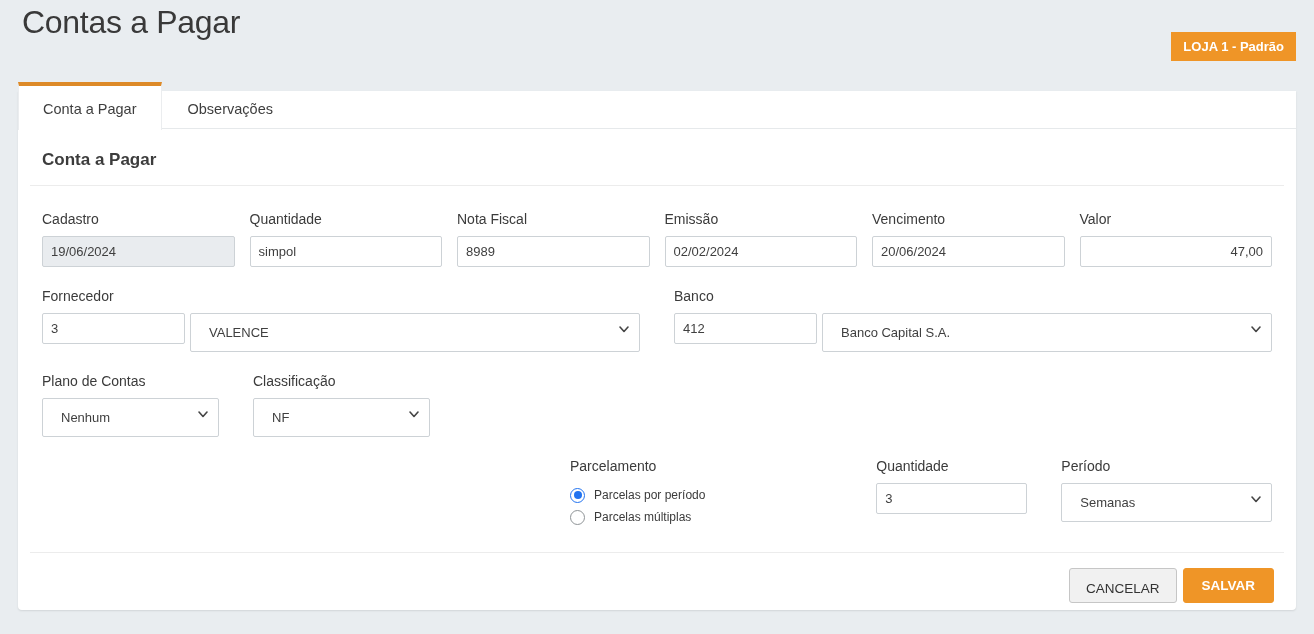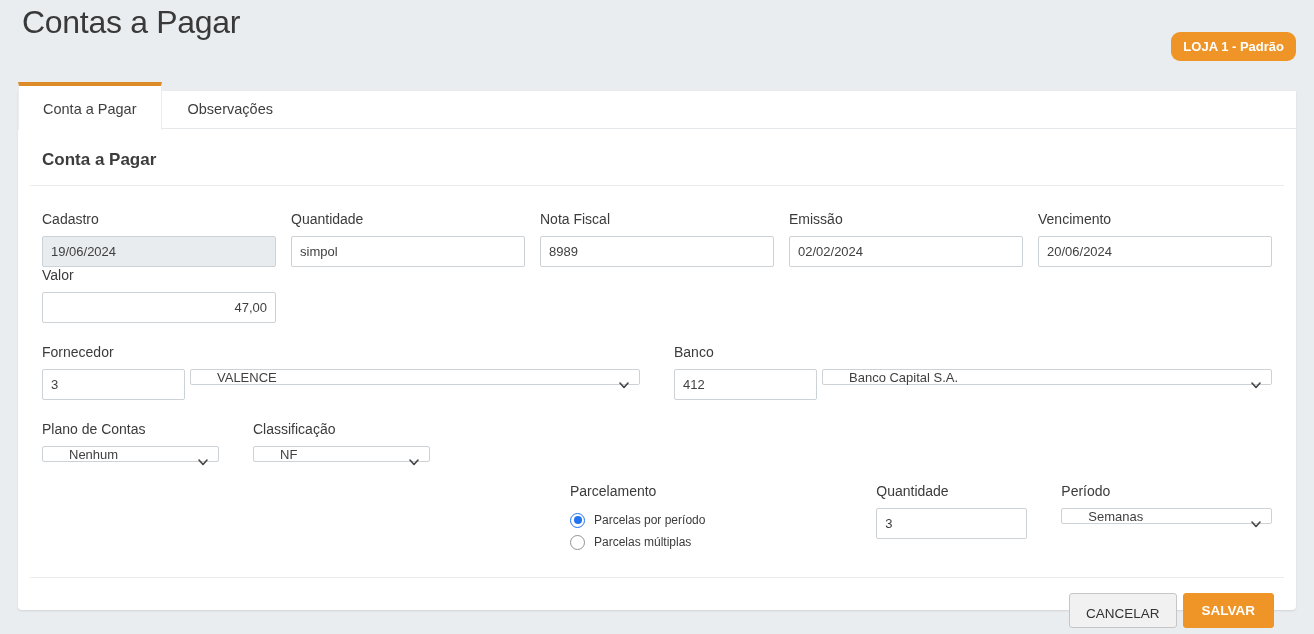--- a/index.html
+++ b/index.html
@@ -13,21 +13,21 @@
   }
   .topbar { position:relative; height:91px; }
   .page-title {
     margin:0; padding:4px 0 0 22px;
     font-size:32px; font-weight:500; color:#393939; letter-spacing:-0.3px;
   }
   .store-badge {
     position:absolute; top:32px; right:18px;
     background:#ef9527; color:#fff;
     font-size:13px; font-weight:bold;
-    padding:7px 12px; border-radius:9px;
+    padding:7px 12px; border-radius:0;
   }
   .card {
     margin:0 18px; background:#fff;
     height:519px;
     border-radius:0 0 4px 4px;
     box-shadow:0 1px 2px rgba(0,0,0,0.10);
   }
   
   .tabstrip { display:flex; height:38px; border-bottom:1px solid #e6e9eb; }
   .tab { font-size:14.5px; color:#3e3e3e; cursor:default; white-space:nowrap; }
@@ -39,40 +39,40 @@
     padding:15px 24px 0;
   }
   .tab.inactive { padding:10px 26px 0; }
   
   .section-title {
     padding:21px 24px 15px;
     font-size:17px; font-weight:bold; color:#3c3c3c;
   }
   hr.divider { border:none; border-top:1px solid #ececec; margin:0 12px; }
   .form { padding:25px 24px 0; }
-  .row1 { display:grid; grid-template-columns:repeat(5,1fr); column-gap:15px; }
+  .row1 { display:grid; grid-template-columns:repeat(6,1fr); column-gap:15px; }
   .rowhalf { display:grid; grid-template-columns:1fr 1fr; column-gap:34px; margin-top:21px; }
   .row3 { display:grid; grid-template-columns:177px 177px 1fr; column-gap:34px; margin-top:21px; }
   .field-label { display:block; font-size:14px; color:#3b3b3b; margin-bottom:9px; }
   input.txt {
     width:100%; height:31px;
     border:1px solid #cdd2d6; border-radius:2px;
     padding:0 8px; font-size:13px; color:#3f3f3f;
     font-family:"Liberation Sans", sans-serif; background:#fff; outline:none;
   }
   input.txt.disabled { background:#e9ecef; }
   input.txt.right { text-align:right; }
   .codegroup { display:flex; gap:5px; }
   .codegroup input.code { width:143px; flex:none; }
   .codegroup .select { flex:1; }
   .select {
-    position:relative; height:16px;
+    position:relative; height:39px;
     border:1px solid #cdd2d6; border-radius:2px; background:#fff;
     display:flex; align-items:center;
-    padding:0 30px 0 26px; font-size:13px; color:#3f3f3f; cursor:default;
+    padding:0 30px 0 18px; font-size:13px; color:#3f3f3f; cursor:default;
   }
   .select .chev { position:absolute; right:9px; top:9px; pointer-events:none; }
   
   .row4 { display:flex; margin-top:21px; align-items:flex-start; }
   .parcelamento { margin-left:528px; width:280px; }
   .quantidade { width:152px; margin-left:28px; }
   .periodo { width:212px; margin-left:34px; }
   .radio-options { margin-top:10px; }
   .radio-row { display:flex; align-items:center; gap:9px; height:22px; }
   .radio {

